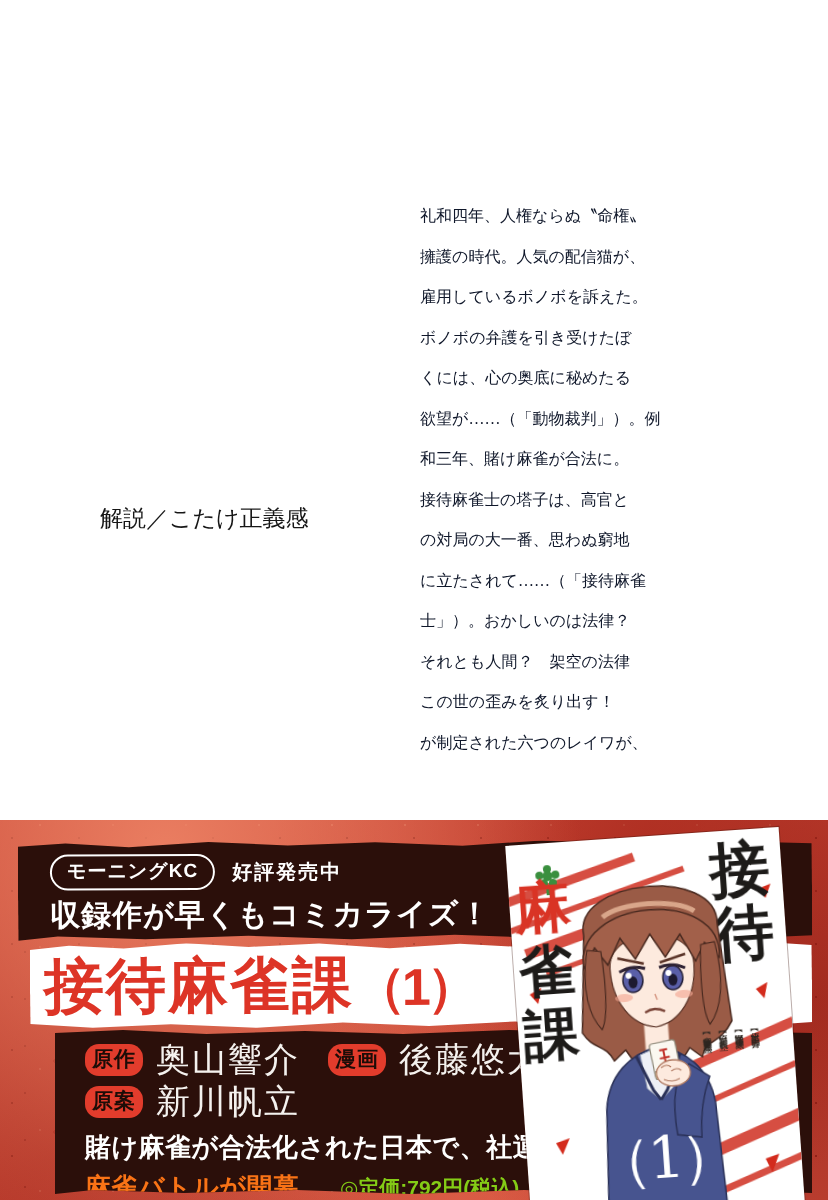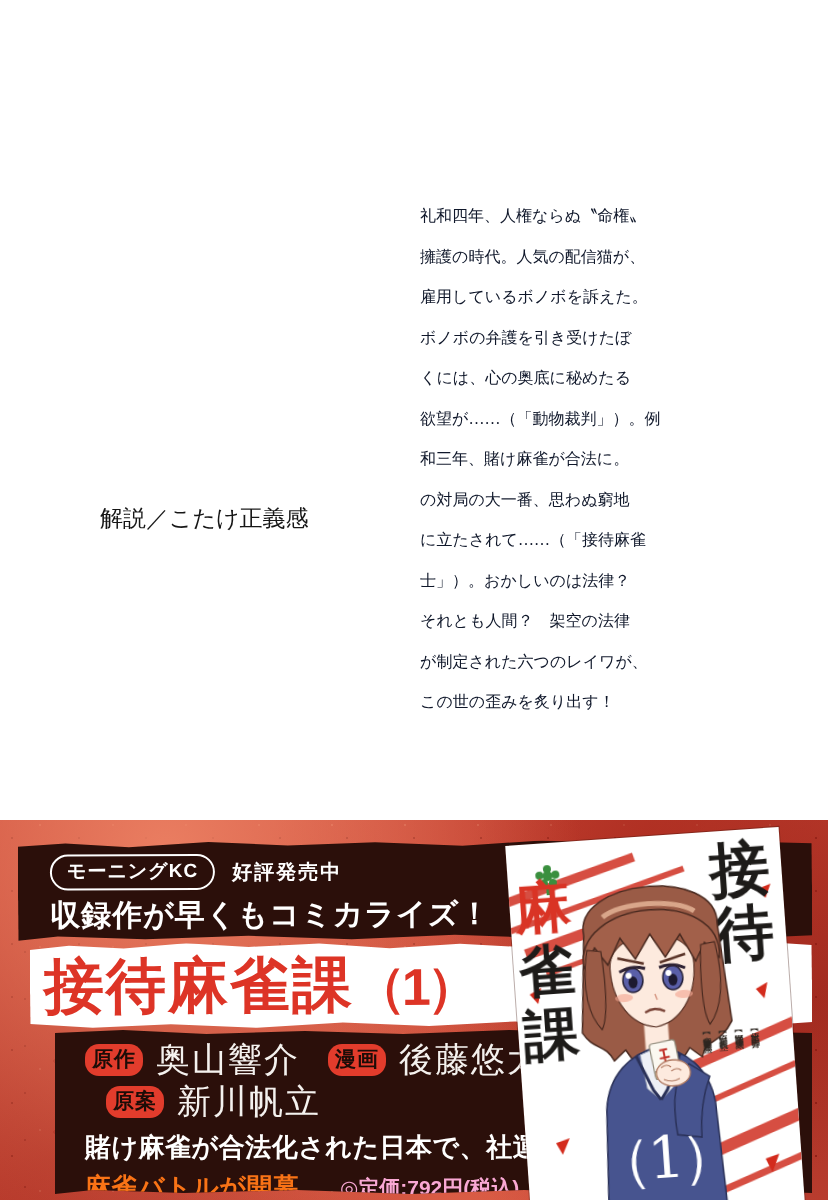--- a/index.html
+++ b/index.html
@@ -58,21 +58,21 @@
     clip-path:polygon(0 3px,9% 0,20% 4px,33% 1px,46% 4px,60% 0,74% 3px,88% 1px,100% 3px,
       100% calc(100% - 2px),89% calc(100% - 5px),76% calc(100% - 1px),62% calc(100% - 5px),
       47% calc(100% - 1px),32% calc(100% - 5px),17% calc(100% - 2px),5% calc(100% - 5px),0 calc(100% - 1px)); }
   .creditrow { display:flex; align-items:center; height:38px; }
   .badge { background:#e23c2c; color:#1c0c07; font-weight:bold; font-size:21px;
            padding:1px 7px 3px 7px; letter-spacing:1px;border-radius:14px; }
   .cname { color:#f4f1ee; font-weight:normal; font-size:34px; margin:0 28px 0 13px; letter-spacing:2px; }
   .desc1 { color:#fff; font-weight:bold; font-size:26px; margin-top:9px; letter-spacing:.5px; white-space:nowrap; }
   .descrow { display:flex; align-items:center; margin-top:5px; }
   .desc2 { color:#f97316; font-weight:bold; font-size:26px; letter-spacing:.5px; }
-  .price { color:#f9a8d4; font-weight:bold; font-size:21px; margin-left:14px; }
+  .price { color:#84cc16; font-weight:bold; font-size:21px; margin-left:14px; }
   .pubbox { color:#fff; border:2px solid #fff; font-size:19px; font-weight:bold;
             padding:1px 8px 3px 8px; margin-left:18px; letter-spacing:2px; }
 
   
   .cover { position:absolute; left:518px; top:16px; width:274px; height:376px;
            background:#fff; transform:rotate(-4deg); overflow:hidden;
            box-shadow:0 0 0 1px rgba(60,20,12,.35); }
   .cover svg { position:absolute; left:0; top:0; }
   .ct-col { position:absolute; font-weight:900; line-height:64px; white-space:pre;
             font-family:"Liberation Sans","DejaVu Sans",sans-serif; }
@@ -95,26 +95,27 @@
 <div class="stage">
 
   <div class="synopsis">
     <div>礼和四年、人権ならぬ〝命権〟</div>
     <div>擁護の時代。人気の配信猫が、</div>
     <div>雇用しているボノボを訴えた。</div>
     <div>ボノボの弁護を引き受けたぼ</div>
     <div>くには、心の奥底に秘めたる</div>
     <div>欲望が……（「動物裁判」）。例</div>
     <div>和三年、賭け麻雀が合法に。</div>
+    <div>接待麻雀士の塔子は、高官と</div>
     <div>の対局の大一番、思わぬ窮地</div>
     <div>に立たされて……（「接待麻雀</div>
     <div>士」）。おかしいのは法律？</div>
     <div>それとも人間？　架空の法律</div>
+    <div>この世の歪みを炙り出す！</div>
     <div>が制定された六つのレイワが、</div>
-    <div>この世の歪みを炙り出す！</div>
   </div>
   <div class="commentary">解説／こたけ正義感</div>
 
   <div class="banner">
 
     <div class="darkbox1">
       <div class="pillrow">
         <span class="pill">モーニングKC</span>
         <span class="onsale">好評発売中</span>
       </div>
@@ -125,21 +126,21 @@
       <div class="bigtitle"><span>接待麻雀課</span><span class="vol">（1）</span></div>
     </div>
 
     <div class="darkbox2">
       <div class="creditrow">
         <span class="badge">原作</span>
         <span class="cname">奥山響介</span>
         <span class="badge">漫画</span>
         <span class="cname">後藤悠太</span>
       </div>
-      <div class="creditrow" style="margin-top:4px;margin-left:21px;">
+      <div class="creditrow" style="margin-top:4px;">
         <span class="badge">原案</span>
         <span class="cname">新川帆立</span>
       </div>
       <div class="desc1">賭け麻雀が合法化された日本で、社運を懸けた</div>
       <div class="descrow">
         <span class="desc2">麻雀バトルが開幕。</span>
         <span class="price">◎定価:792円(税込)</span>
         <span class="pubbox">講談社</span>
       </div>
     </div>

